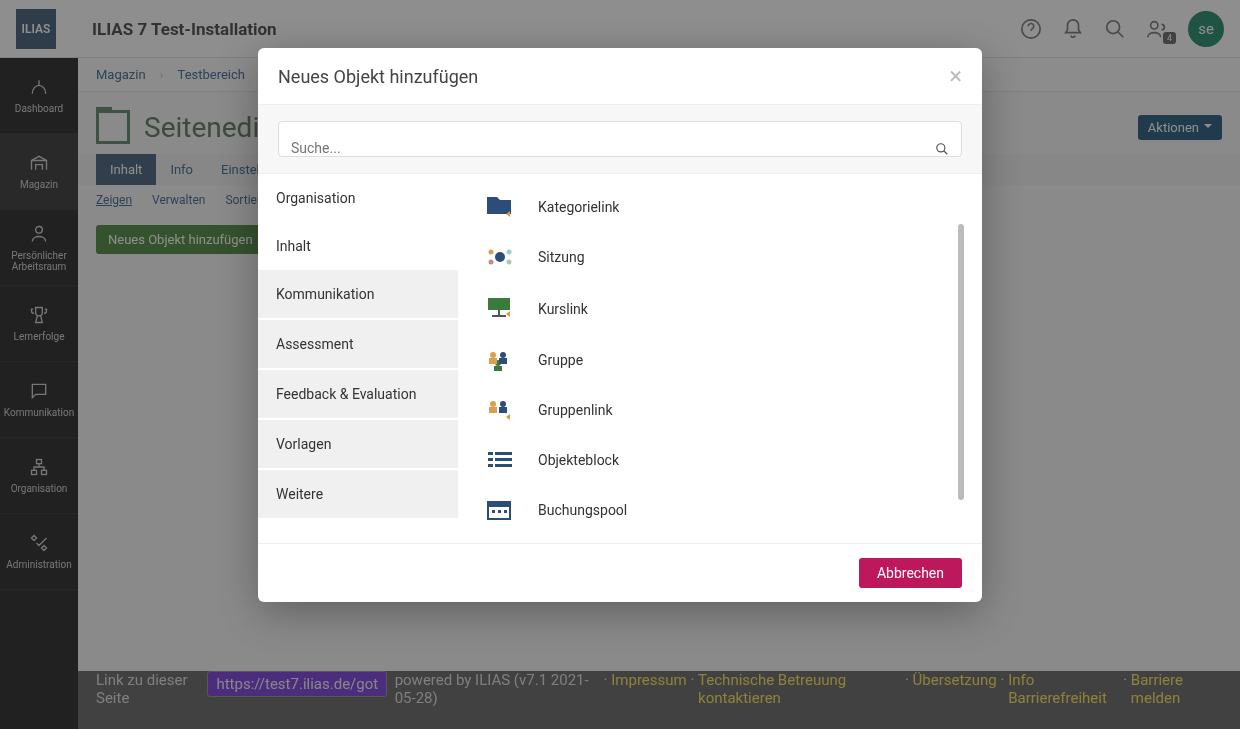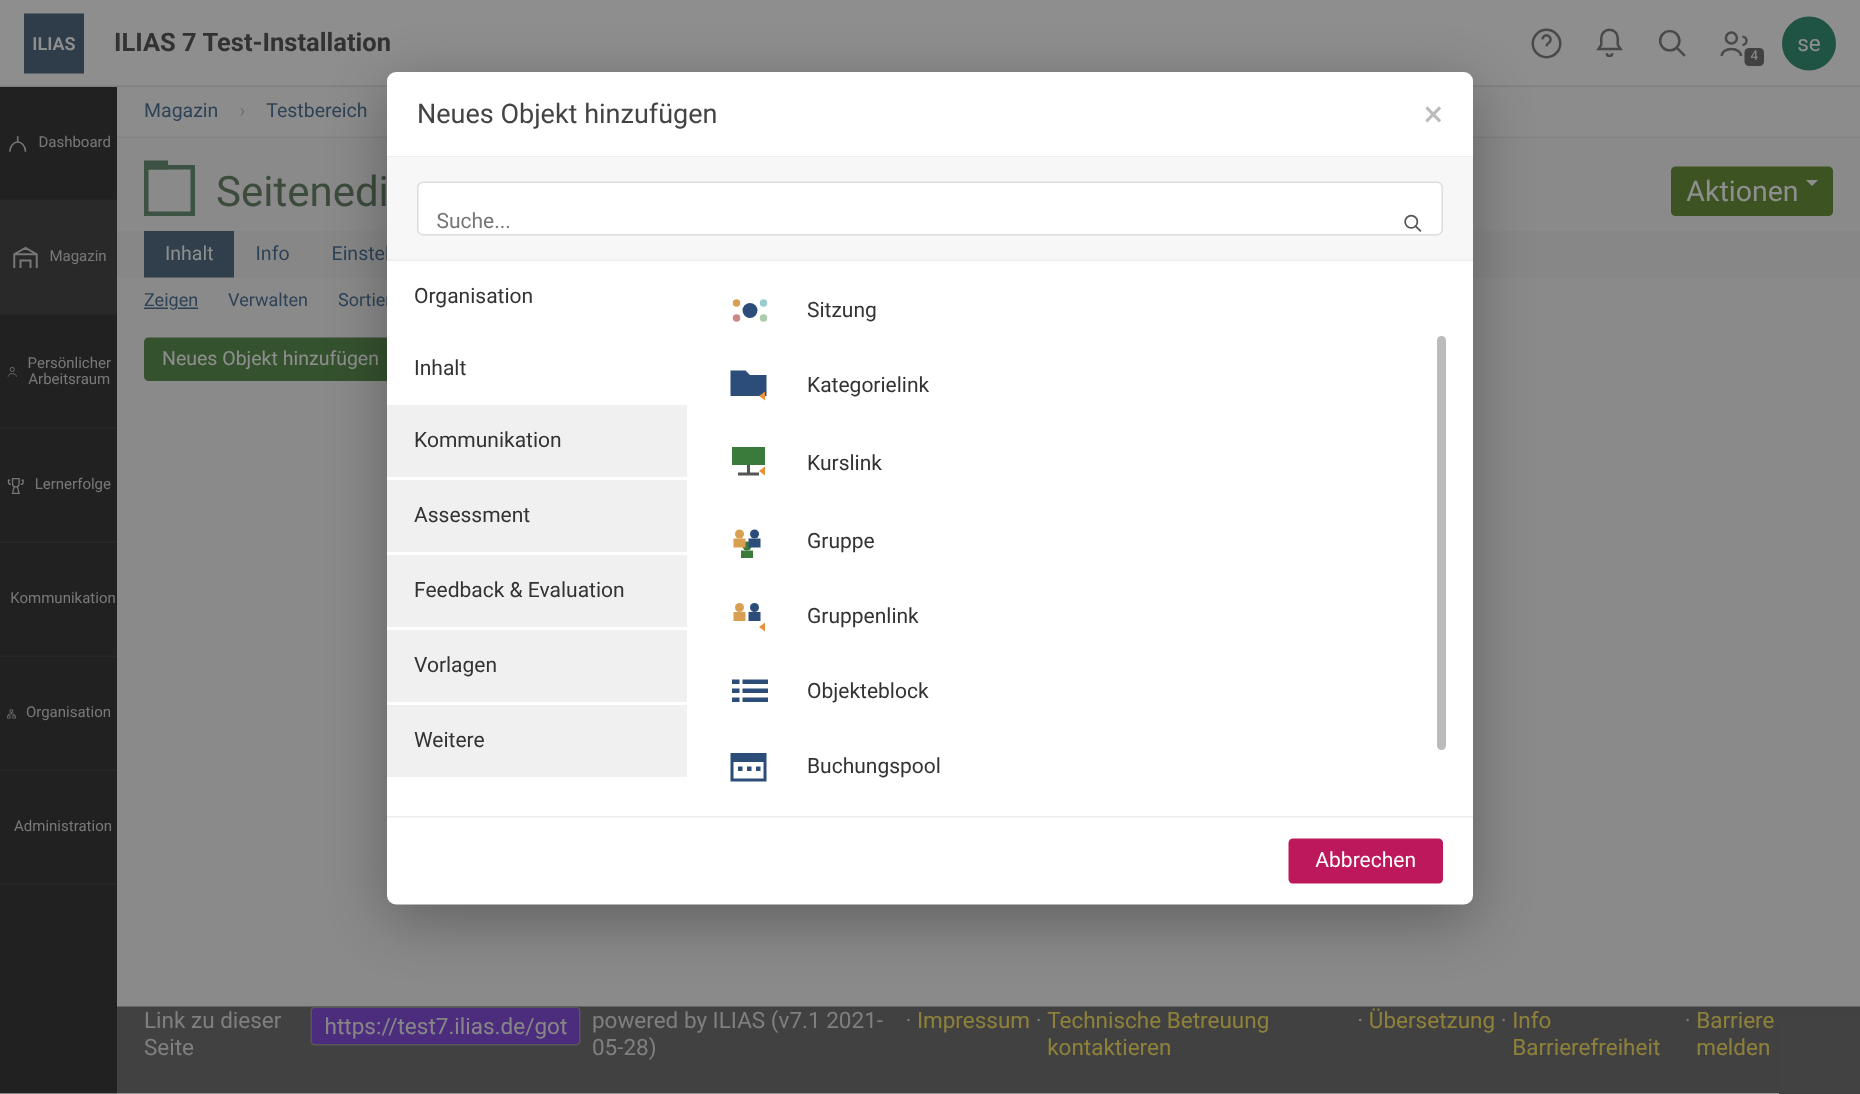--- a/index.html
+++ b/index.html
@@ -1,37 +1,37 @@
 <!DOCTYPE html>
 <html><head>
 <meta charset="utf-8">
 <style>
 *{box-sizing:border-box;margin:0;padding:0;font-family:-apple-system,BlinkMacSystemFont,"Segoe UI",Roboto,Arial,sans-serif}
 body{background:#f5f5f5;width:1240px;height:729px;overflow:hidden;position:relative}
 .topbar{height:58px;background:#fff;border-bottom:1px solid #ddd;display:flex;align-items:center;padding:0 16px;justify-content:space-between}
-.topbar-left{display:flex;align-items:center;gap:20px}
+.topbar-left{display:flex;align-items:center;gap:36px}
 .logo{width:40px;height:40px;background:#2c4c66;color:#fff;display:flex;align-items:center;justify-content:center;font-size:12px;font-weight:600}
 .app-title{font-weight:700;font-size:17px;color:#333}
 .topbar-right{display:flex;align-items:center;gap:20px}
 .tb-icon{width:22px;height:22px;color:#555;display:flex;align-items:center;justify-content:center;position:relative}
 .tb-icon svg{width:22px;height:22px;stroke:#666;fill:none;stroke-width:1.8}
 .badge{position:absolute;bottom:-4px;right:-8px;background:#555;color:#fff;font-size:9px;border-radius:3px;padding:1px 4px}
 .avatar{width:36px;height:36px;border-radius:50%;background:#0a7c5a;color:#fff;display:flex;align-items:center;justify-content:center;font-size:15px;border:2px solid #0a7c5a}
 .sidebar{position:absolute;left:0;top:58px;width:78px;bottom:0;background:#0e0e0e;display:flex;flex-direction:column}
-.side-item{height:76px;display:flex;flex-direction:row;align-items:center;justify-content:center;gap:6px;color:#ccc;font-size:10px;border-bottom:1px solid #1b1b1b;text-align:center;padding:0 4px}
+.side-item{height:76px;display:flex;flex-direction:column;align-items:center;justify-content:center;gap:6px;color:#ccc;font-size:10px;border-bottom:1px solid #1b1b1b;text-align:center;padding:0 4px}
 .side-item svg{width:20px;height:20px;stroke:#ccc;fill:none;stroke-width:1.6}
 .side-item.active{background:#1f1f1f}
 .breadcrumb{position:absolute;left:78px;top:58px;right:0;height:34px;background:#fafafa;border-bottom:1px solid #e5e5e5;display:flex;align-items:center;padding:0 18px;gap:14px;font-size:13px;color:#2a5885}
 .breadcrumb .sep{color:#bbb}
 .page{position:absolute;left:78px;top:92px;right:0;bottom:58px;background:#f5f5f5;overflow:hidden}
 .page-head{display:flex;align-items:center;gap:14px;padding:18px 18px 10px}
 .page-icon{width:34px;height:34px;border:3px solid #4a7a5a;position:relative}
 .page-icon:before{content:"";position:absolute;top:-6px;left:-3px;width:16px;height:6px;background:#4a7a5a}
 .page-title{font-size:28px;color:#4a6a4a;font-weight:400}
-.actions-btn{margin-left:auto;background:#4d7c0f;color:#fff;padding:5px 10px;font-size:19px;border:none;display:flex;align-items:flex-start;gap:5px;border-radius:3px}
+.actions-btn{margin-left:auto;background:#0c4a6e;color:#fff;padding:5px 10px;font-size:13px;border:none;display:flex;align-items:flex-start;gap:5px;border-radius:3px}
 .actions-btn:after{content:"";border:4px solid transparent;border-top-color:#fff;margin-top:4px}
 .tabs{display:flex;background:#f0f0f0;padding:0 18px;font-size:13px;gap:0}
 .tabs .tab{padding:8px 14px;color:#2a5885}
 .tabs .tab.active{background:#30506a;color:#fff}
 .subtabs{display:flex;padding:8px 18px;gap:20px;font-size:12px;color:#2a5885}
 .subtabs .st.active{text-decoration:underline}
 .add-bar{margin:10px 18px;display:inline-flex;background:#3a7a2a;color:#fff;padding:7px 12px;font-size:13px;align-items:center;gap:6px;border-radius:3px}
 .add-bar:after{content:"";border:4px solid transparent;border-top-color:#fff;margin-top:4px}
 .footer{position:absolute;left:78px;bottom:0;right:0;height:58px;background:#555;color:#ddd;display:flex;align-items:flex-start;padding:0 18px;font-size:15px;gap:0}
 .footer a{color:#fde047}
@@ -212,38 +212,38 @@
       <div class="cat-item">Kommunikation</div>
       <div class="cat-item">Assessment</div>
       <div class="cat-item">Feedback &amp; Evaluation</div>
       <div class="cat-item">Vorlagen</div>
       <div class="cat-item">Weitere</div>
     </div>
     <div class="obj-list">
       <div class="obj-item">
           <div class="obj-icon">
             <svg width="28" height="22" viewBox="0 0 28 22">
+              <rect x="1" y="4" width="24" height="14" fill="#2c4c7a"></rect>
+              <path d="M1 4V1h10l3 3" fill="#2c4c7a"></path>
+              <path d="M20 18l4-3v6z" fill="#e8923a"></path>
+            </svg>
+          </div>
+          <span>Kategorielink</span>
+        </div>
+      <div class="obj-item">
+          <div class="obj-icon">
+            <svg width="28" height="22" viewBox="0 0 28 22">
               <circle cx="14" cy="11" r="5" fill="#2c4c7a"></circle>
               <circle cx="5" cy="6" r="2.5" fill="#d8a050"></circle>
               <circle cx="23" cy="6" r="2.5" fill="#9cc"></circle>
               <circle cx="5" cy="16" r="2.5" fill="#c88"></circle>
               <circle cx="23" cy="16" r="2.5" fill="#aca"></circle>
             </svg>
           </div>
           <span>Sitzung</span>
-        </div>
-      <div class="obj-item">
-          <div class="obj-icon">
-            <svg width="28" height="22" viewBox="0 0 28 22">
-              <rect x="1" y="4" width="24" height="14" fill="#2c4c7a"></rect>
-              <path d="M1 4V1h10l3 3" fill="#2c4c7a"></path>
-              <path d="M20 18l4-3v6z" fill="#e8923a"></path>
-            </svg>
-          </div>
-          <span>Kategorielink</span>
         </div>
       <div class="obj-item">
           <div class="obj-icD"><svg width="28" height="22" viewBox="0 0 28 22">
               <rect x="2" y="2" width="22" height="12" fill="#3a7a3a"></rect>
               <rect x="12" y="14" width="2" height="6" fill="#555"></rect>
               <rect x="6" y="19" width="14" height="2" fill="#555"></rect>
               <path d="M20 18l4-3v6z" fill="#e8923a"></path>
             </svg></div>
           <span>Kurslink</span>
         </div>

